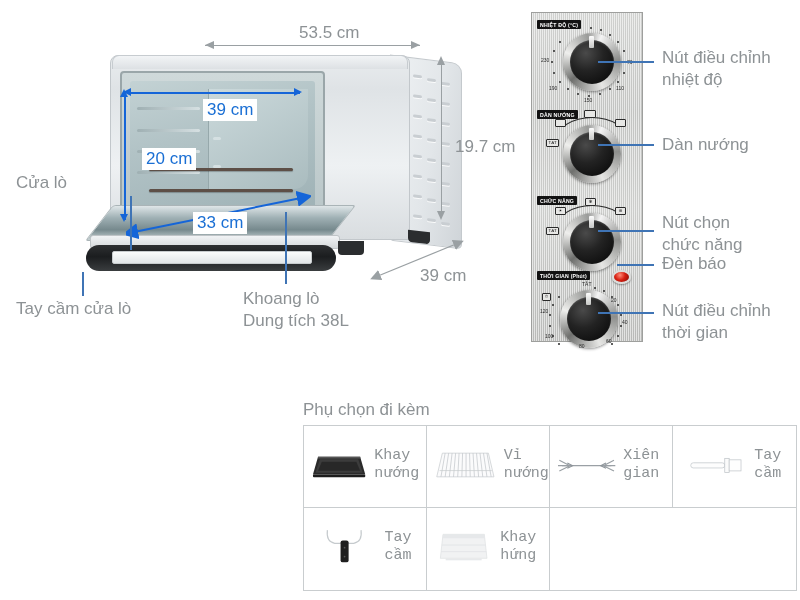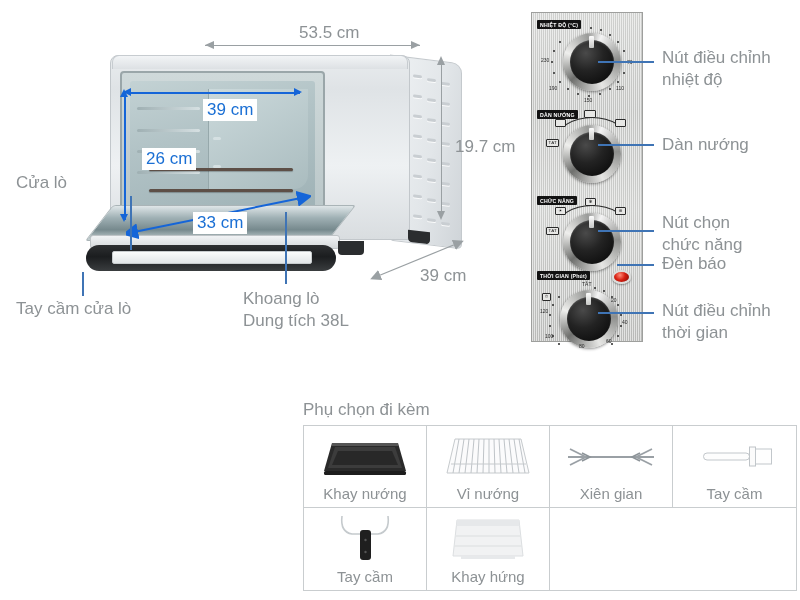--- a/index.html
+++ b/index.html
@@ -163,22 +163,22 @@
 
   
   .acc-title { position:absolute; left:303px; top:400px; font-size:17px; color:#8d9295; }
   .acc-grid {
     position:absolute; left:303px; top:425px; width:494px; height:166px;
     display:grid; grid-template-columns:repeat(4,1fr); grid-template-rows:repeat(2,1fr);
     border:1px solid #c9cdcf;
   }
   .acc-cell {
     border-right:1px solid #c9cdcf; border-bottom:1px solid #c9cdcf;
-    display:flex; flex-direction:column; align-items:center; justify-content:flex-end;
-    padding-bottom:4px; position:relative; background:#fff;
+    display:flex; flex-direction:row; align-items:center; justify-content:flex-end;
+    padding-bottom:4px; position:relative; background:#fff;font-family:Liberation Mono, monospace;
   }
   .acc-grid .acc-cell:nth-child(4n) { border-right:none; }
   .acc-grid .acc-cell:nth-child(n+5) { border-bottom:none; }
   .acc-art { position:relative; width:100%; height:58px; }
   .acc-label { font-size:15px; color:#8d9295; line-height:18px; }
 </style>
 </head>
 <body>
 
 <div id="page">
@@ -263,21 +263,21 @@
     <div class="arrow-head" style="left:123px; top:88px; border-top:4px solid transparent; border-bottom:4px solid transparent; border-right:8px solid #1565d8;"></div>
     <div class="arrow-head" style="left:294px; top:88px; border-top:4px solid transparent; border-bottom:4px solid transparent; border-left:8px solid #1565d8;"></div>
   </div>
   <div class="label-blue" style="left:203px; top:99px;">39 cm</div>
 
   <div>
     <div class="bline" style="left:124px; top:95px; width:2px; height:125px;"></div>
     <div class="arrow-head" style="left:120px; top:89px; border-left:4px solid transparent; border-right:4px solid transparent; border-bottom:8px solid #1565d8;"></div>
     <div class="arrow-head" style="left:120px; top:214px; border-left:4px solid transparent; border-right:4px solid transparent; border-top:8px solid #1565d8;"></div>
   </div>
-  <div class="label-blue" style="left:142px; top:148px;">26 cm</div>
+  <div class="label-blue" style="left:142px; top:148px;">20 cm</div>
 
   <div style="position:absolute; left:126px; top:190px; width:185px; height:60px;">
     <svg width="185" height="60" viewBox="0 0 185 60">
       <defs>
         <marker id="bArrowS" markerWidth="8" markerHeight="8" refX="6" refY="4" orient="auto">
           <path d="M8,0 L8,8 L0,4 z" fill="#1565d8"></path>
         </marker>
         <marker id="bArrowE" markerWidth="8" markerHeight="8" refX="2" refY="4" orient="auto">
           <path d="M0,0 L0,8 L8,4 z" fill="#1565d8"></path>
         </marker>

